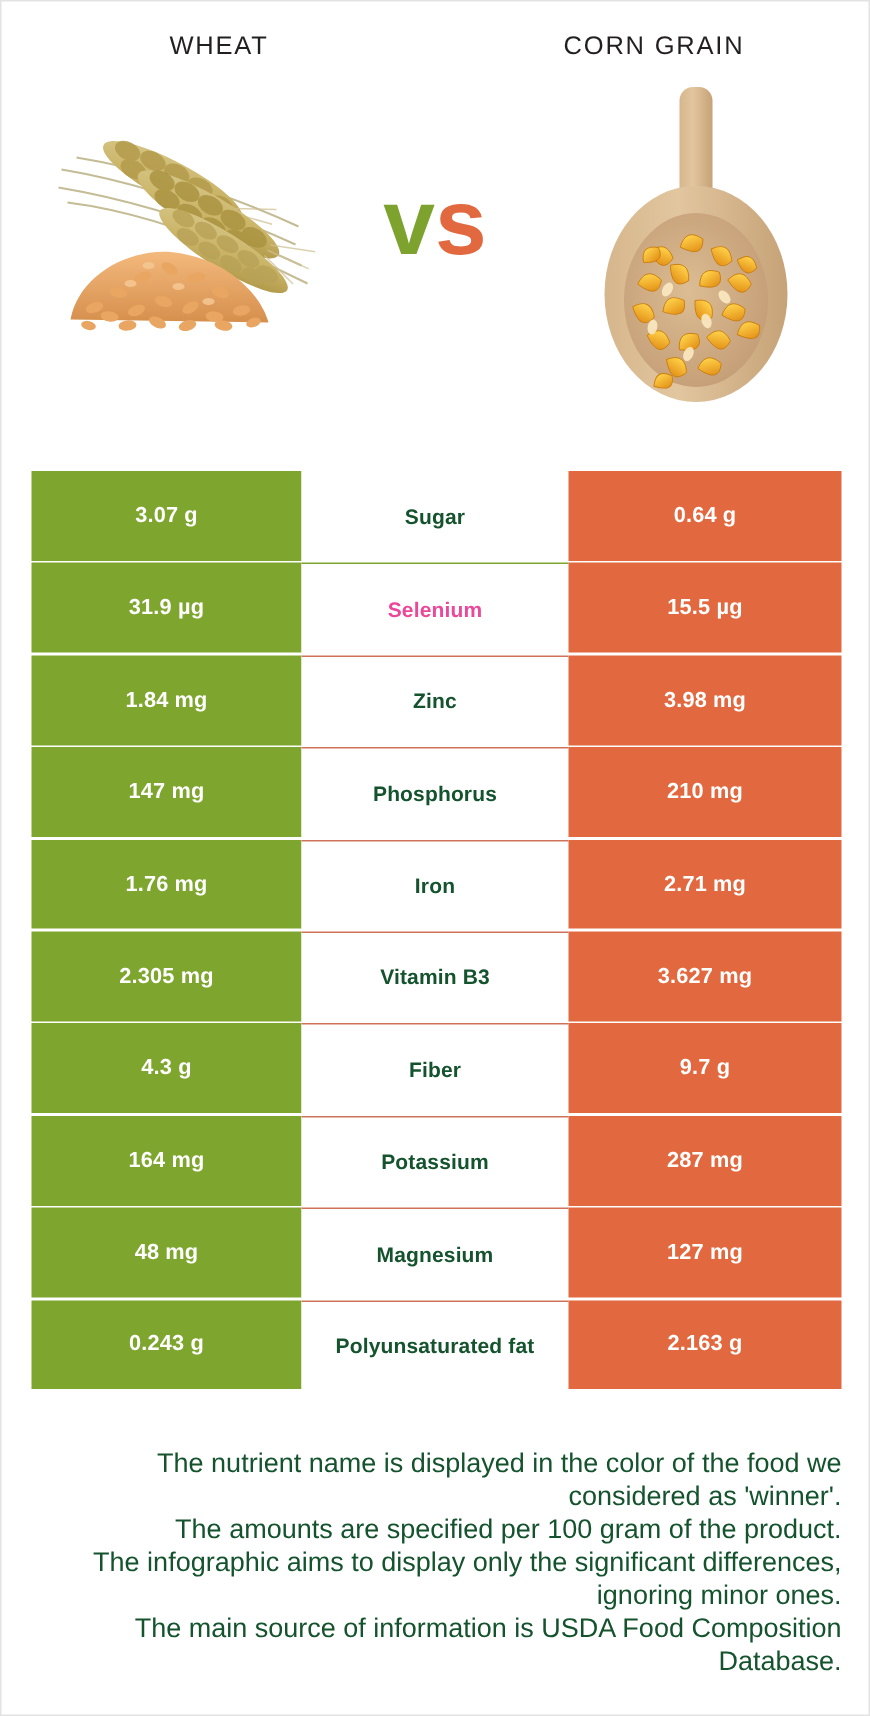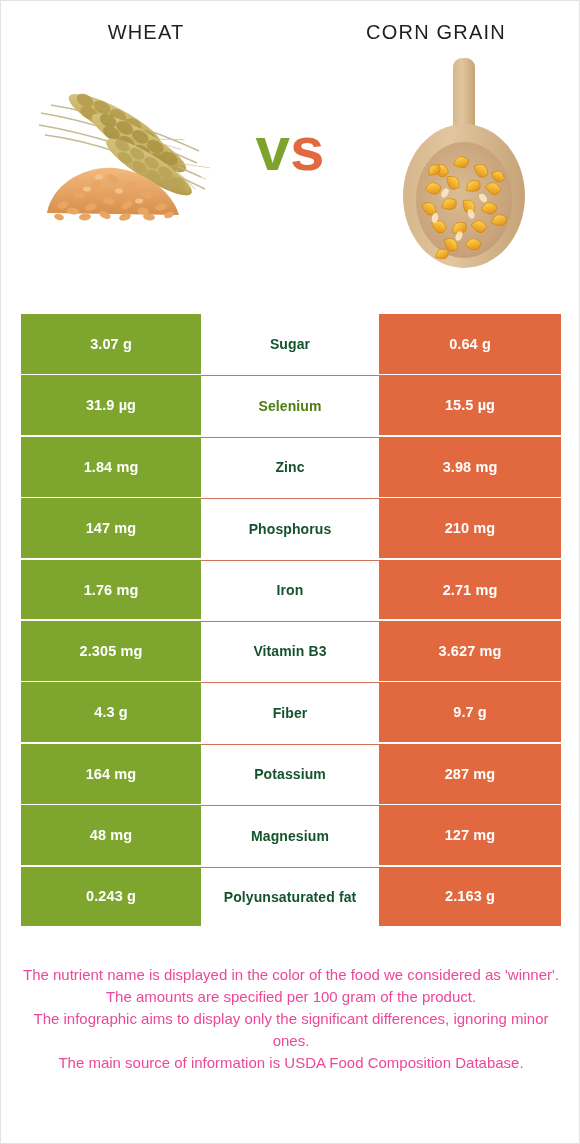--- a/index.html
+++ b/index.html
@@ -21,21 +21,21 @@
   }
 
   
   .header {
     position: relative;
     height: 62px;
   }
   .hdr-title {
     position: absolute;
     top: 20px;
-    font-size: 20px;
+    font-size: 17px;
     font-weight: 300;
     letter-spacing: 1.2px;
     color: #231f20;
     font-family: "Liberation Sans", sans-serif;
     white-space: nowrap;
   }
   .hdr-title.left  { left: 0; width: 290px; text-align: center; }
   .hdr-title.right { left: 290px; width: 290px; text-align: center; }
 
   
@@ -107,33 +107,33 @@
     font-weight: 700;
     font-size: 14px;
     border-top: 1px solid transparent;
   }
   .row:first-child .cell.mid { border-top: 0; }
   .cell.right {
     width: 182px;
     background: #e2693f;
     color: #ffffff;
   }
-  .cell.mid.win-green { color: #4d7c0f; border-top-color: #7ea62e; }
+  .cell.mid.win-green { color: #ec4899; border-top-color: #7ea62e; }
   .cell.mid.win-orange { color: #14532d; border-top-color: #d0725a; }
 
   
   .footer {
     position: absolute;
     left: 20px;
     top: 963px;
     width: 540px;
-    text-align: center;
-    font-size: 15px;
+    text-align: right;
+    font-size: 18px;
     line-height: 22px;
-    color: #ec4899;
+    color: #14532d;
     font-family: "Liberation Sans", sans-serif;
   }
   .footer p { margin: 0; }
 </style>
 </head>
 <body>
 
 <div class="page">
 
   <div class="header">

